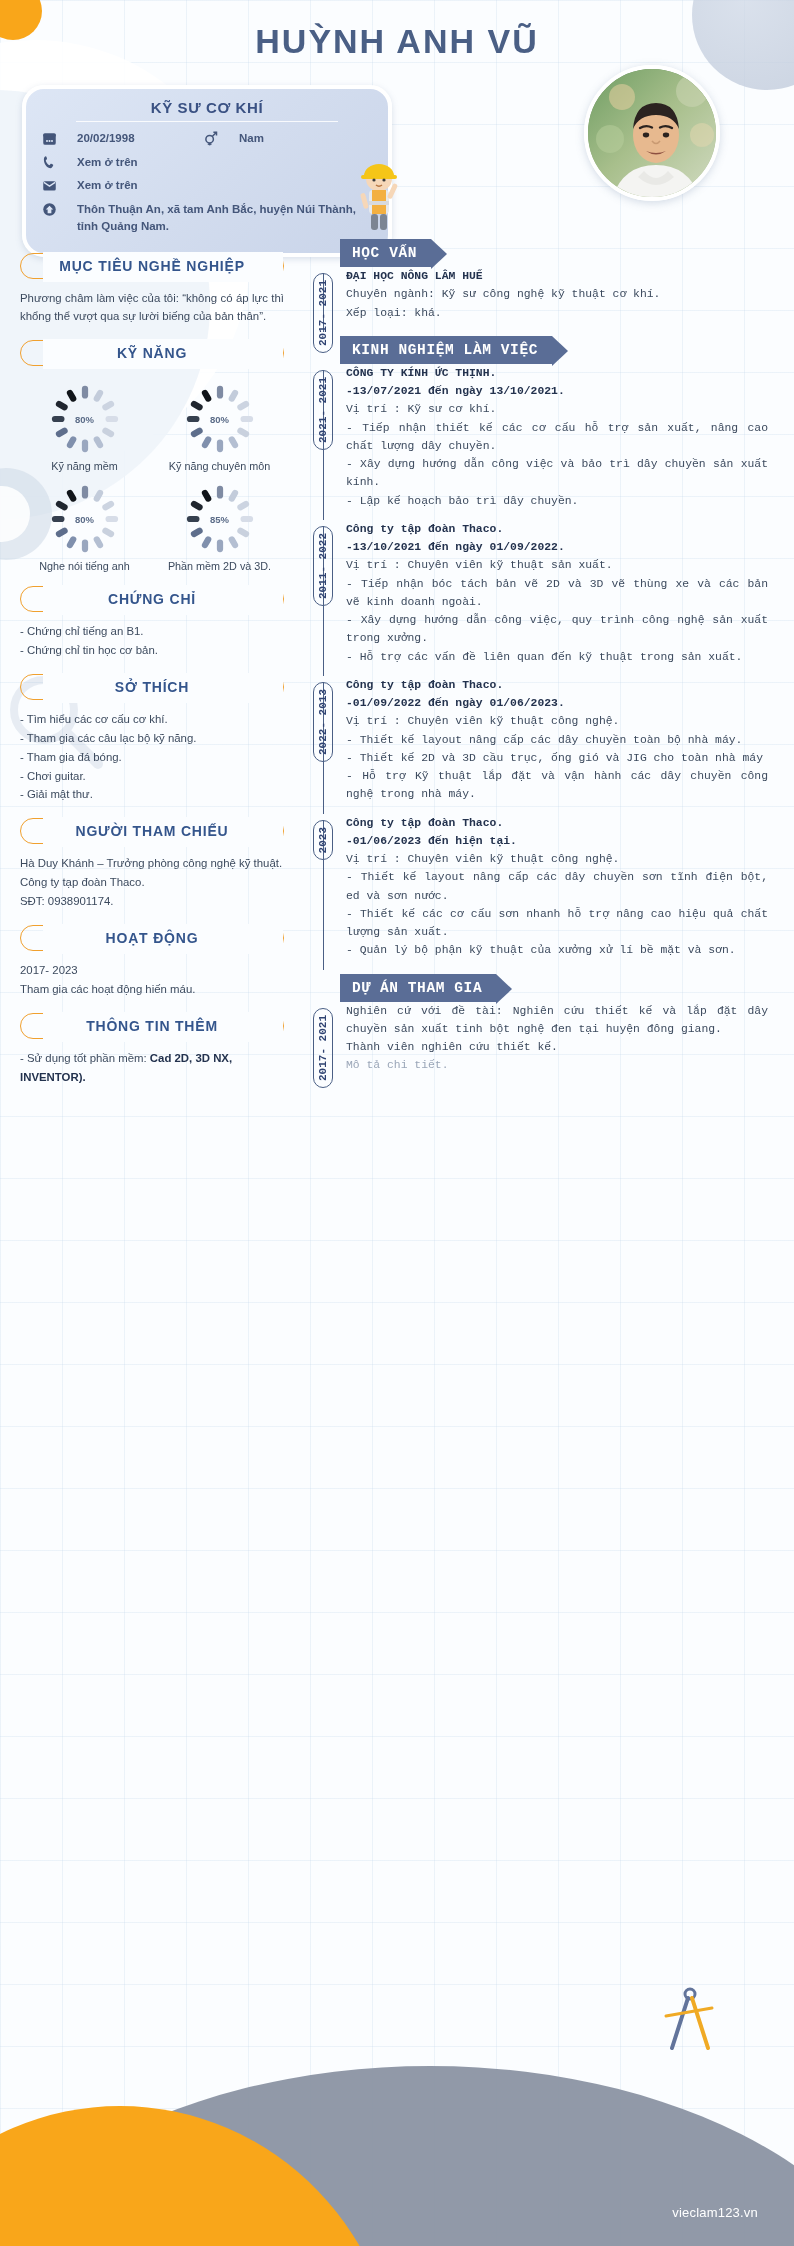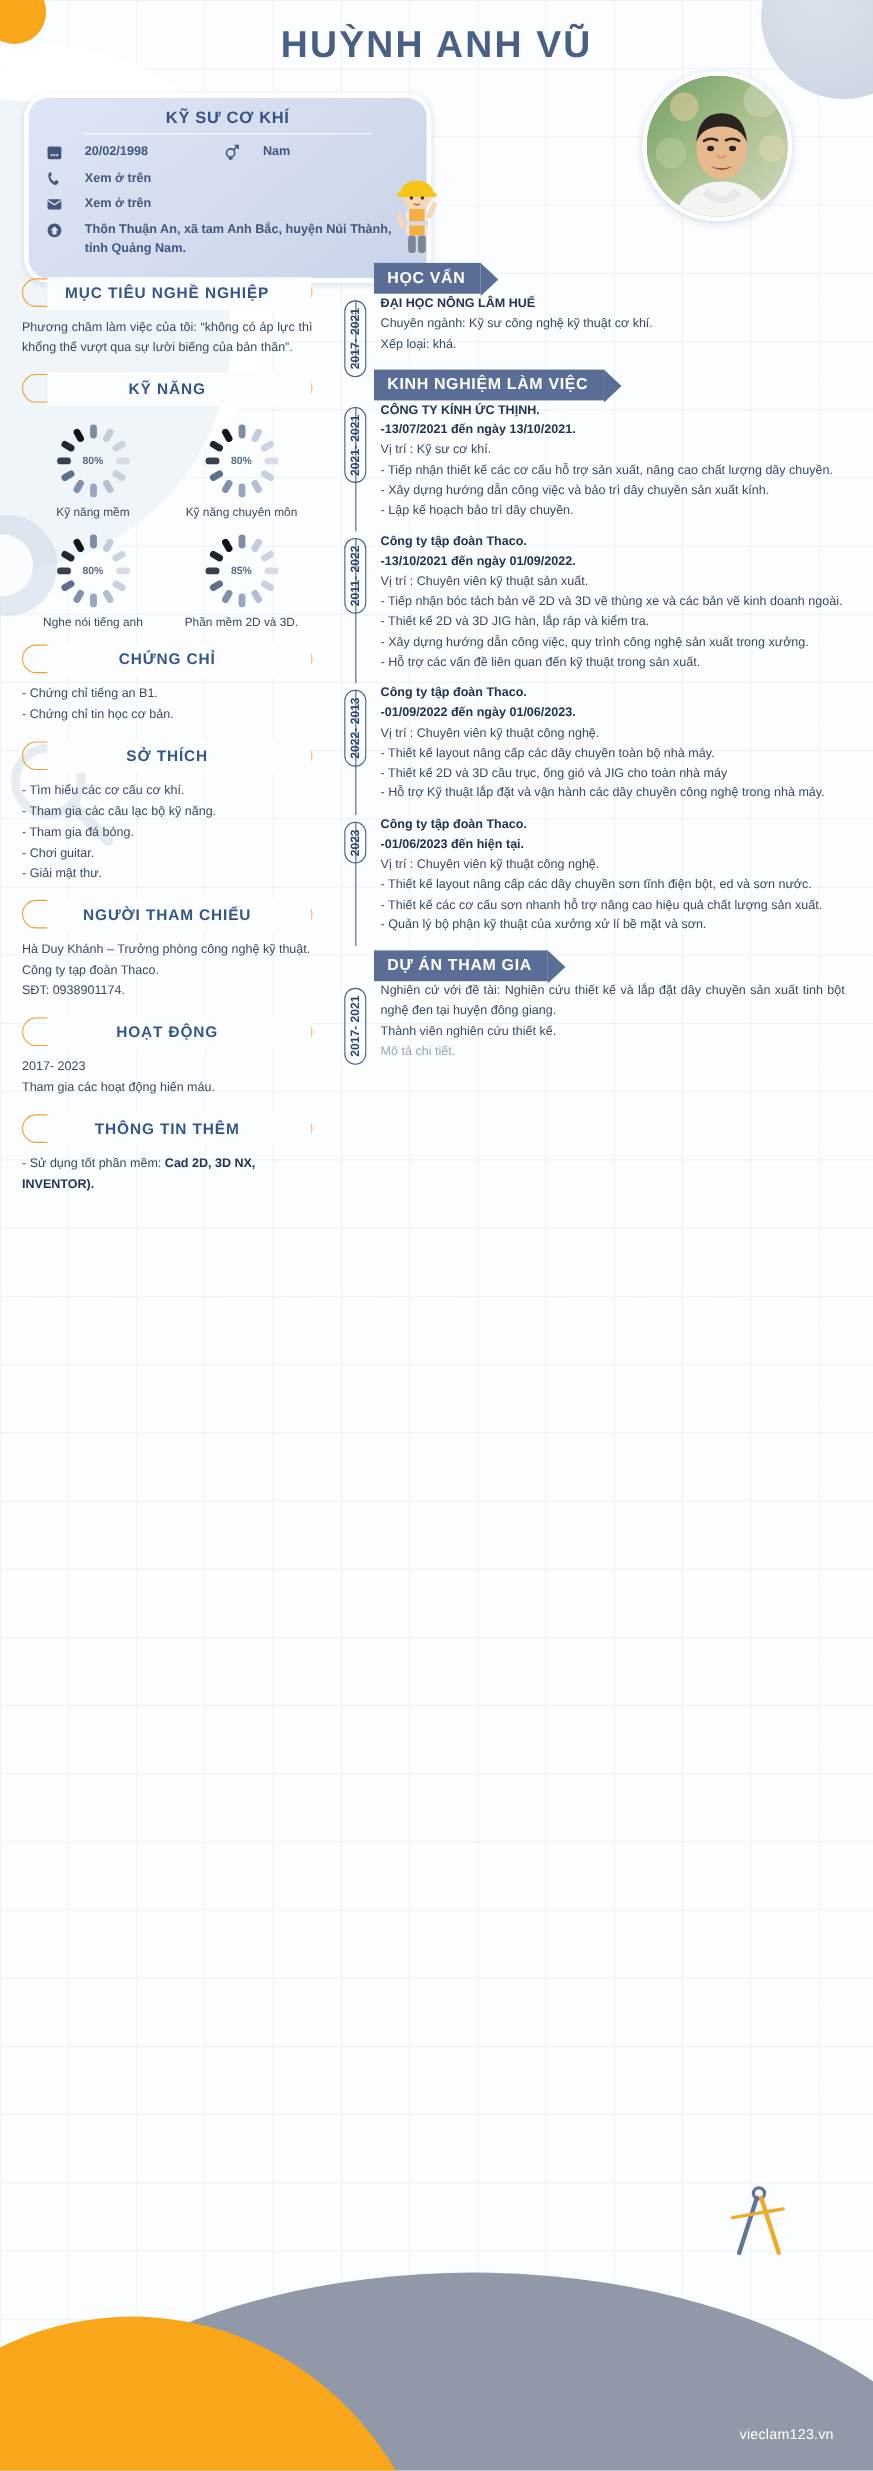--- a/index.html
+++ b/index.html
@@ -130,21 +130,21 @@
   
   .rhead {
     background:#5a6d96; color:#fff; font-weight:bold; font-size:14.5px;
     letter-spacing:.6px; padding:6px 14px 6px 12px; display:inline-block;
     position:relative; margin-left:34px;
   }
   .rhead::after {
     content:""; position:absolute; right:-16px; top:0; border-top:15px solid transparent;
     border-bottom:15px solid transparent; border-left:16px solid #5a6d96;
   }
-  .rsection { margin-bottom:4px; }
+  .rsection { margin-bottom:4px;font-family:Liberation Mono, monospace; }
   .tl-item { display:flex; align-items:stretch; }
   .tl-left { width:34px; flex:0 0 34px; position:relative; }
   .tl-cap {
     position:absolute; left:7px; top:6px; width:20px;
     border:1.4px solid #4a5f85; border-radius:10px;
     display:flex; align-items:center; justify-content:center;
     padding:6px 0;
   }
   .tl-cap span {
     writing-mode:vertical-rl; transform:rotate(180deg);
@@ -496,21 +496,20 @@
             <div class="tl-line"></div>
             <div class="tl-cap">
               <span>2011- 2022</span>
             </div>
           </div>
           <div class="tl-body">
             <div class="t1">Công ty tập đoàn Thaco.</div>
             <div class="t2">-13/10/2021 đến ngày 01/09/2022.</div>
             <div>Vị trí : Chuyên viên kỹ thuật sản xuất.</div>
             <div>- Tiếp nhận bóc tách bản vẽ 2D và 3D vẽ thùng xe và các bản vẽ kinh doanh ngoài.</div>
-            <div>- Thiết kế 2D và 3D JIG hàn, lắp ráp và kiểm tra.</div>
             <div>- Xây dựng hướng dẫn công việc, quy trình công nghệ sản xuất trong xưởng.</div>
             <div>- Hỗ  trợ các vấn đề liên quan đến kỹ thuật trong sản xuất.</div>
           </div>
         </div>
 
         <div class="tl-item">
           <div class="tl-left">
             <div class="tl-line"></div>
             <div class="tl-cap">
               <span>2022- 2013</span>

